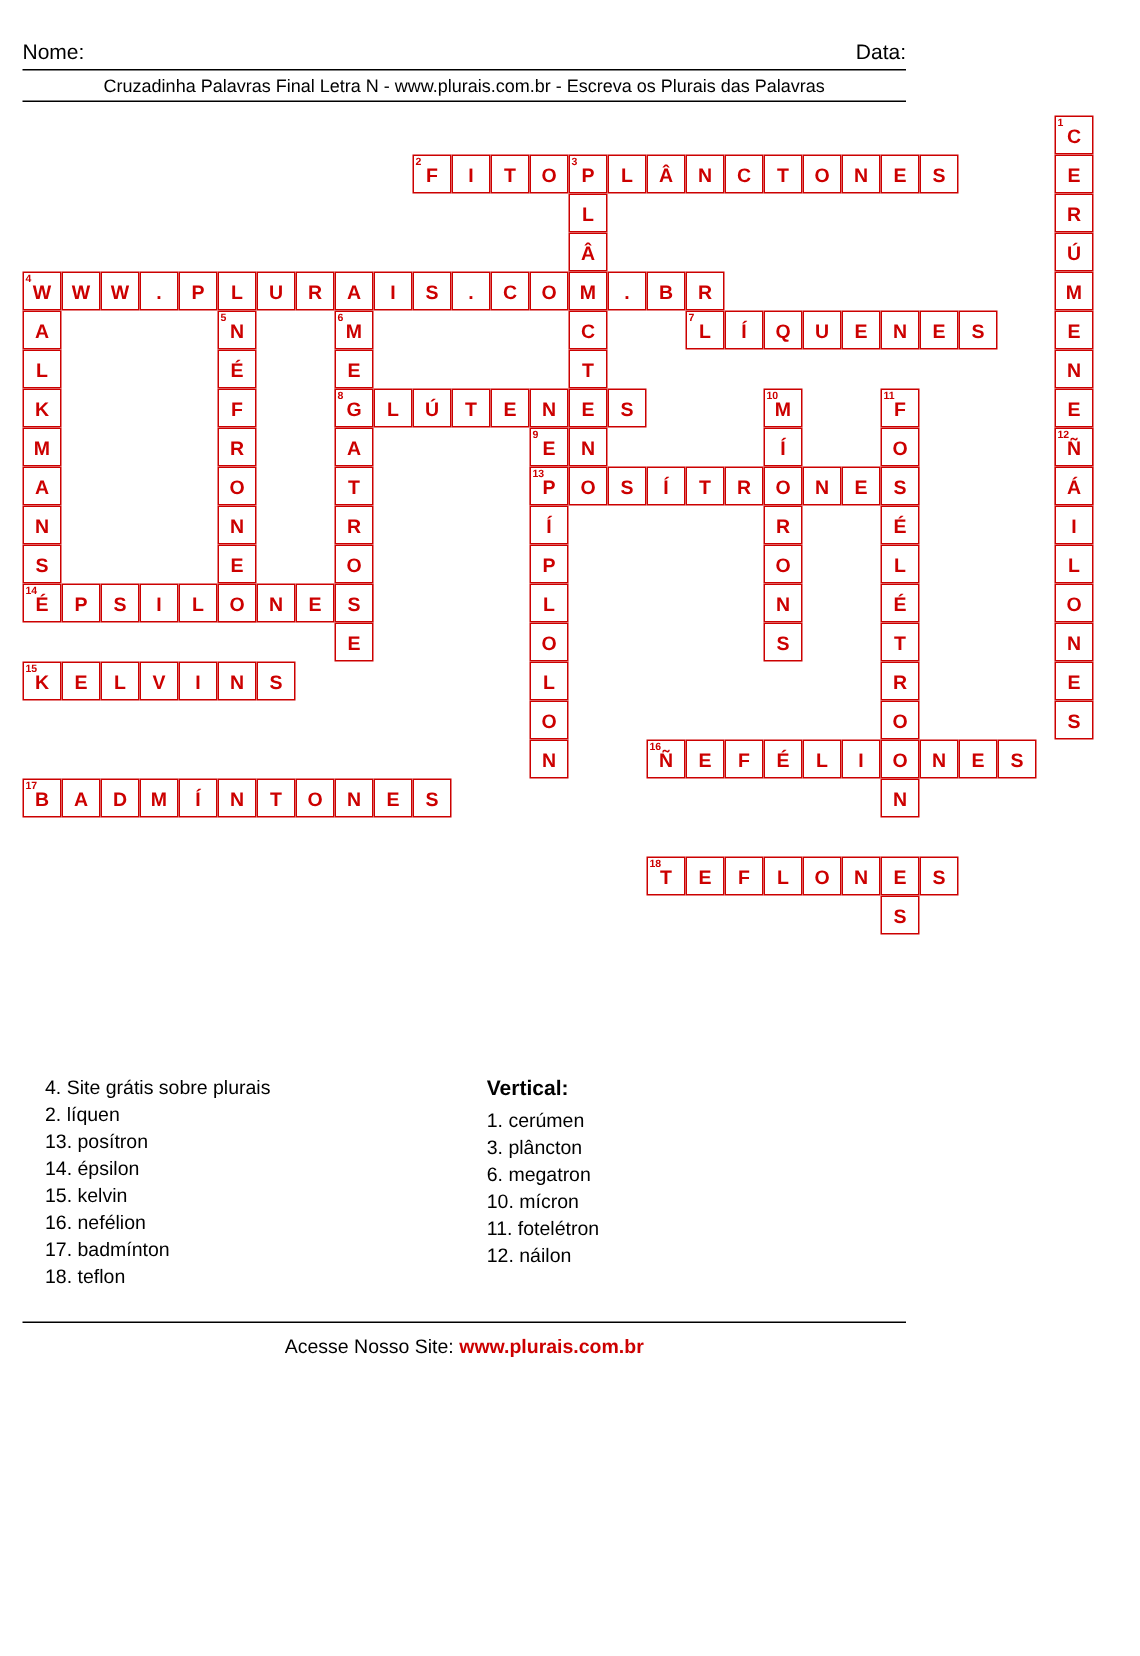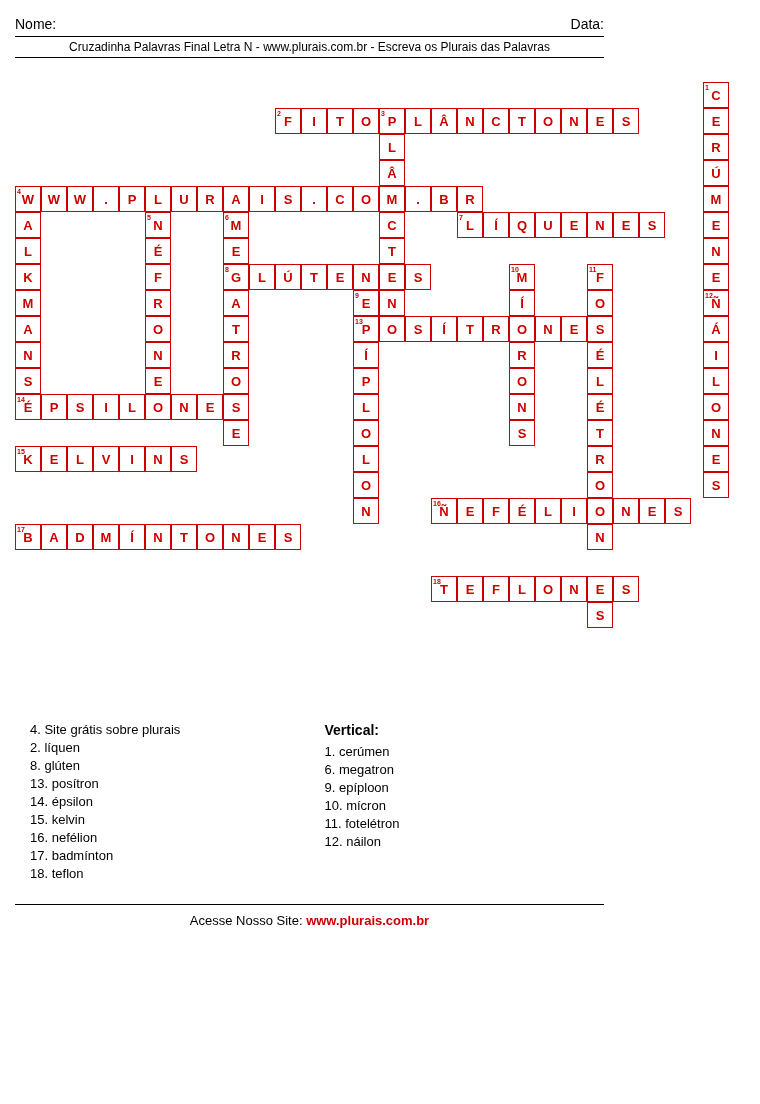--- a/index.html
+++ b/index.html
@@ -5,35 +5,35 @@
     * { box-sizing: border-box; margin: 0; padding: 0; }
     body {
       font-family: Arial, sans-serif;
       background: #fff;
       width: 760px;
       min-height: 1104px;
       position: relative;
     }
     .page {
       width: 619px;
-      padding: 16px 15px;
+      padding: 26px 15px;
     }
     .header-row {
       display: flex;
       justify-content: space-between;
       font-size: 14px;
       margin-bottom: 4px;
     }
     .header-line {
       border-top: 1px solid #000;
       border-bottom: 1px solid #000;
       padding: 3px 0;
       font-size: 12px;
       text-align: center;
-      margin-bottom: 24px;
+      margin-bottom: 9px;
     }
     .crossword-area {
       position: relative;
       width: 730px;
       height: 620px;
       margin: 0 auto 10px auto;
     }
     .cell {
       position: absolute;
       width: 26px;
@@ -299,33 +299,32 @@
 
     <div class="cell" style="left:572px; top:442px;">N</div>
     <div class="cell" style="left:572px; top:520px;">S</div>
 
   </div>
 
   <div class="clues-section">
     <div class="clue-col">
       <div class="clue-item">4.  Site grátis sobre plurais</div>
       <div class="clue-item">2.  líquen</div>
-      <div class="clue-item">8.  glúten</div>
       <div class="clue-item">13.  posítron</div>
       <div class="clue-item">14.  épsilon</div>
       <div class="clue-item">15.  kelvin</div>
       <div class="clue-item">16.  nefélion</div>
       <div class="clue-item">17.  badmínton</div>
       <div class="clue-item">18.  teflon</div>
     </div>
     <div class="clue-col">
       <h3>Vertical:</h3>
       <div class="clue-item">1.  cerúmen</div>
+      <div class="clue-item">3.  plâncton</div>
       <div class="clue-item">6.  megatron</div>
-      <div class="clue-item">9.  epíploon</div>
       <div class="clue-item">10.  mícron</div>
       <div class="clue-item">11.  fotelétron</div>
       <div class="clue-item">12.  náilon</div>
     </div>
   </div>
 
   <div class="footer">
     <span>Acesse Nosso Site:</span>
     <span class="site">www.plurais.com.br</span>
   </div>

